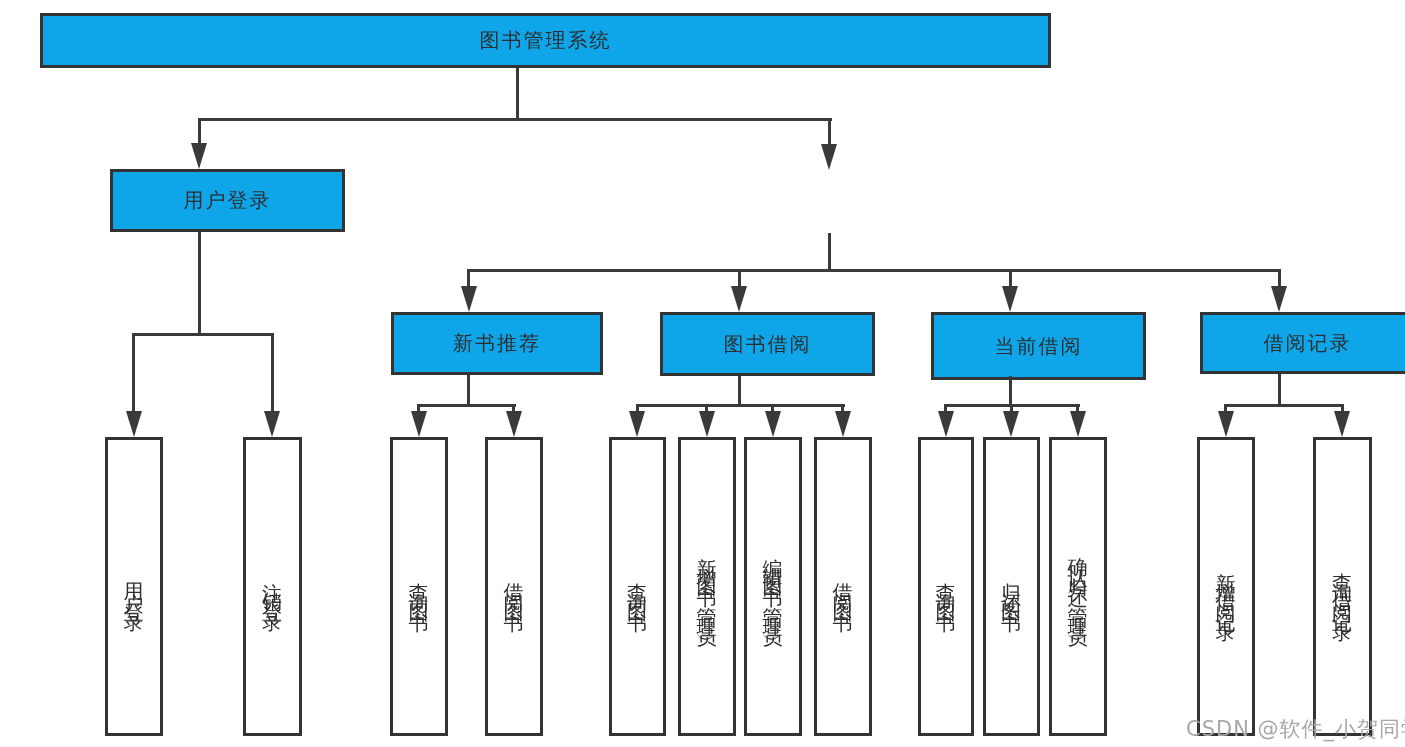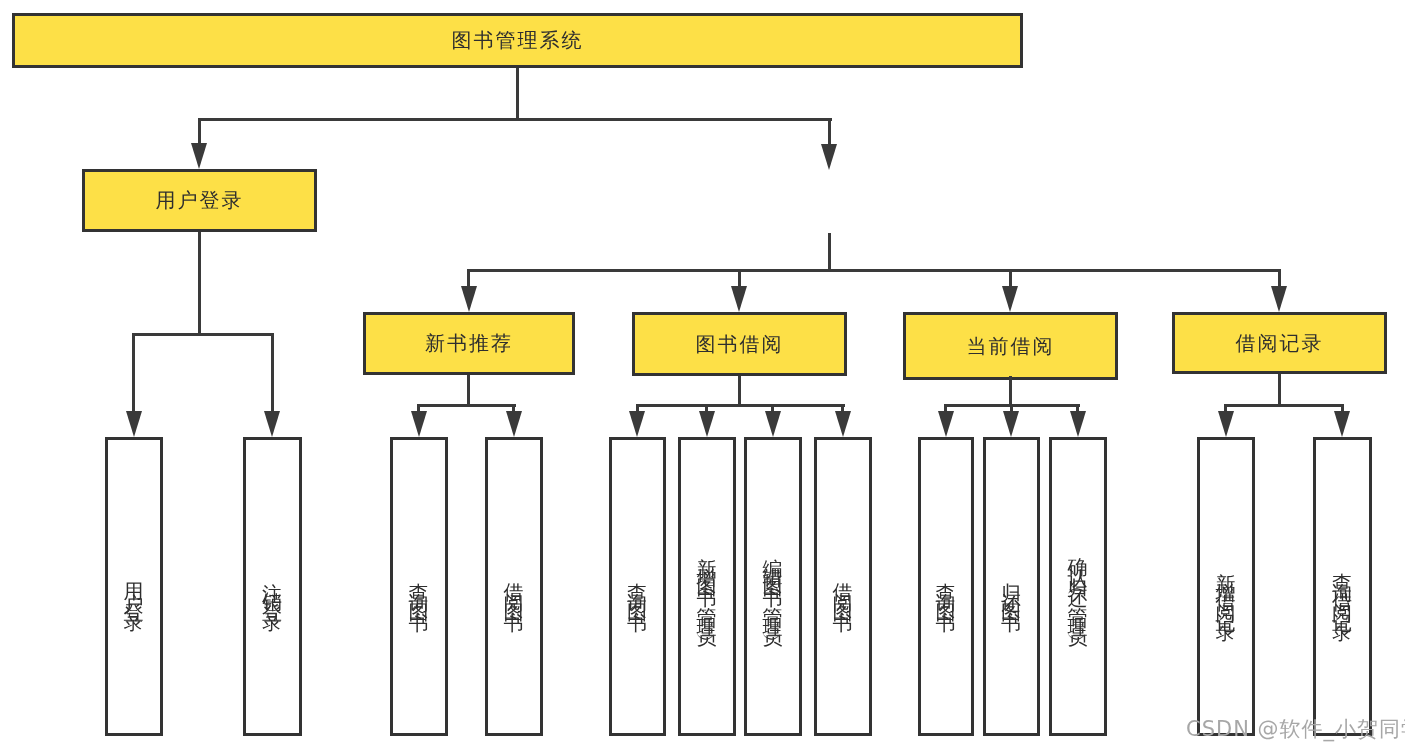--- a/index.html
+++ b/index.html
@@ -2,23 +2,23 @@
 <html><head>
 <meta charset="utf-8">
 <style>
   html,body{margin:0;padding:0;background:#ffffff;}
   .canvas{
     position:relative;width:1405px;height:747px;background:#ffffff;overflow:hidden;
     font-family:"DejaVu Sans","Liberation Sans",sans-serif;color:#2e2e2e;
   }
   
   .node{
-    position:absolute;box-sizing:border-box;background:#fde047;
+    position:absolute;box-sizing:border-box;background:#0ea5e9;
     border:3px solid #333333;display:flex;align-items:center;justify-content:center;
-    font-size:20px;letter-spacing:2px;white-space:nowrap;
+    font-size:20px;letter-spacing:2px;white-space:nowrap;margin-left:28px;
   }
   .leaf{
     position:absolute;box-sizing:border-box;background:#ffffff;
     border:3px solid #333333;display:flex;align-items:center;justify-content:center;
     top:437px;height:299px;
   }
   .leaf span{
     writing-mode:vertical-rl;text-orientation:mixed;
     font-size:20px;line-height:1;letter-spacing:10px;white-space:nowrap;
   }

